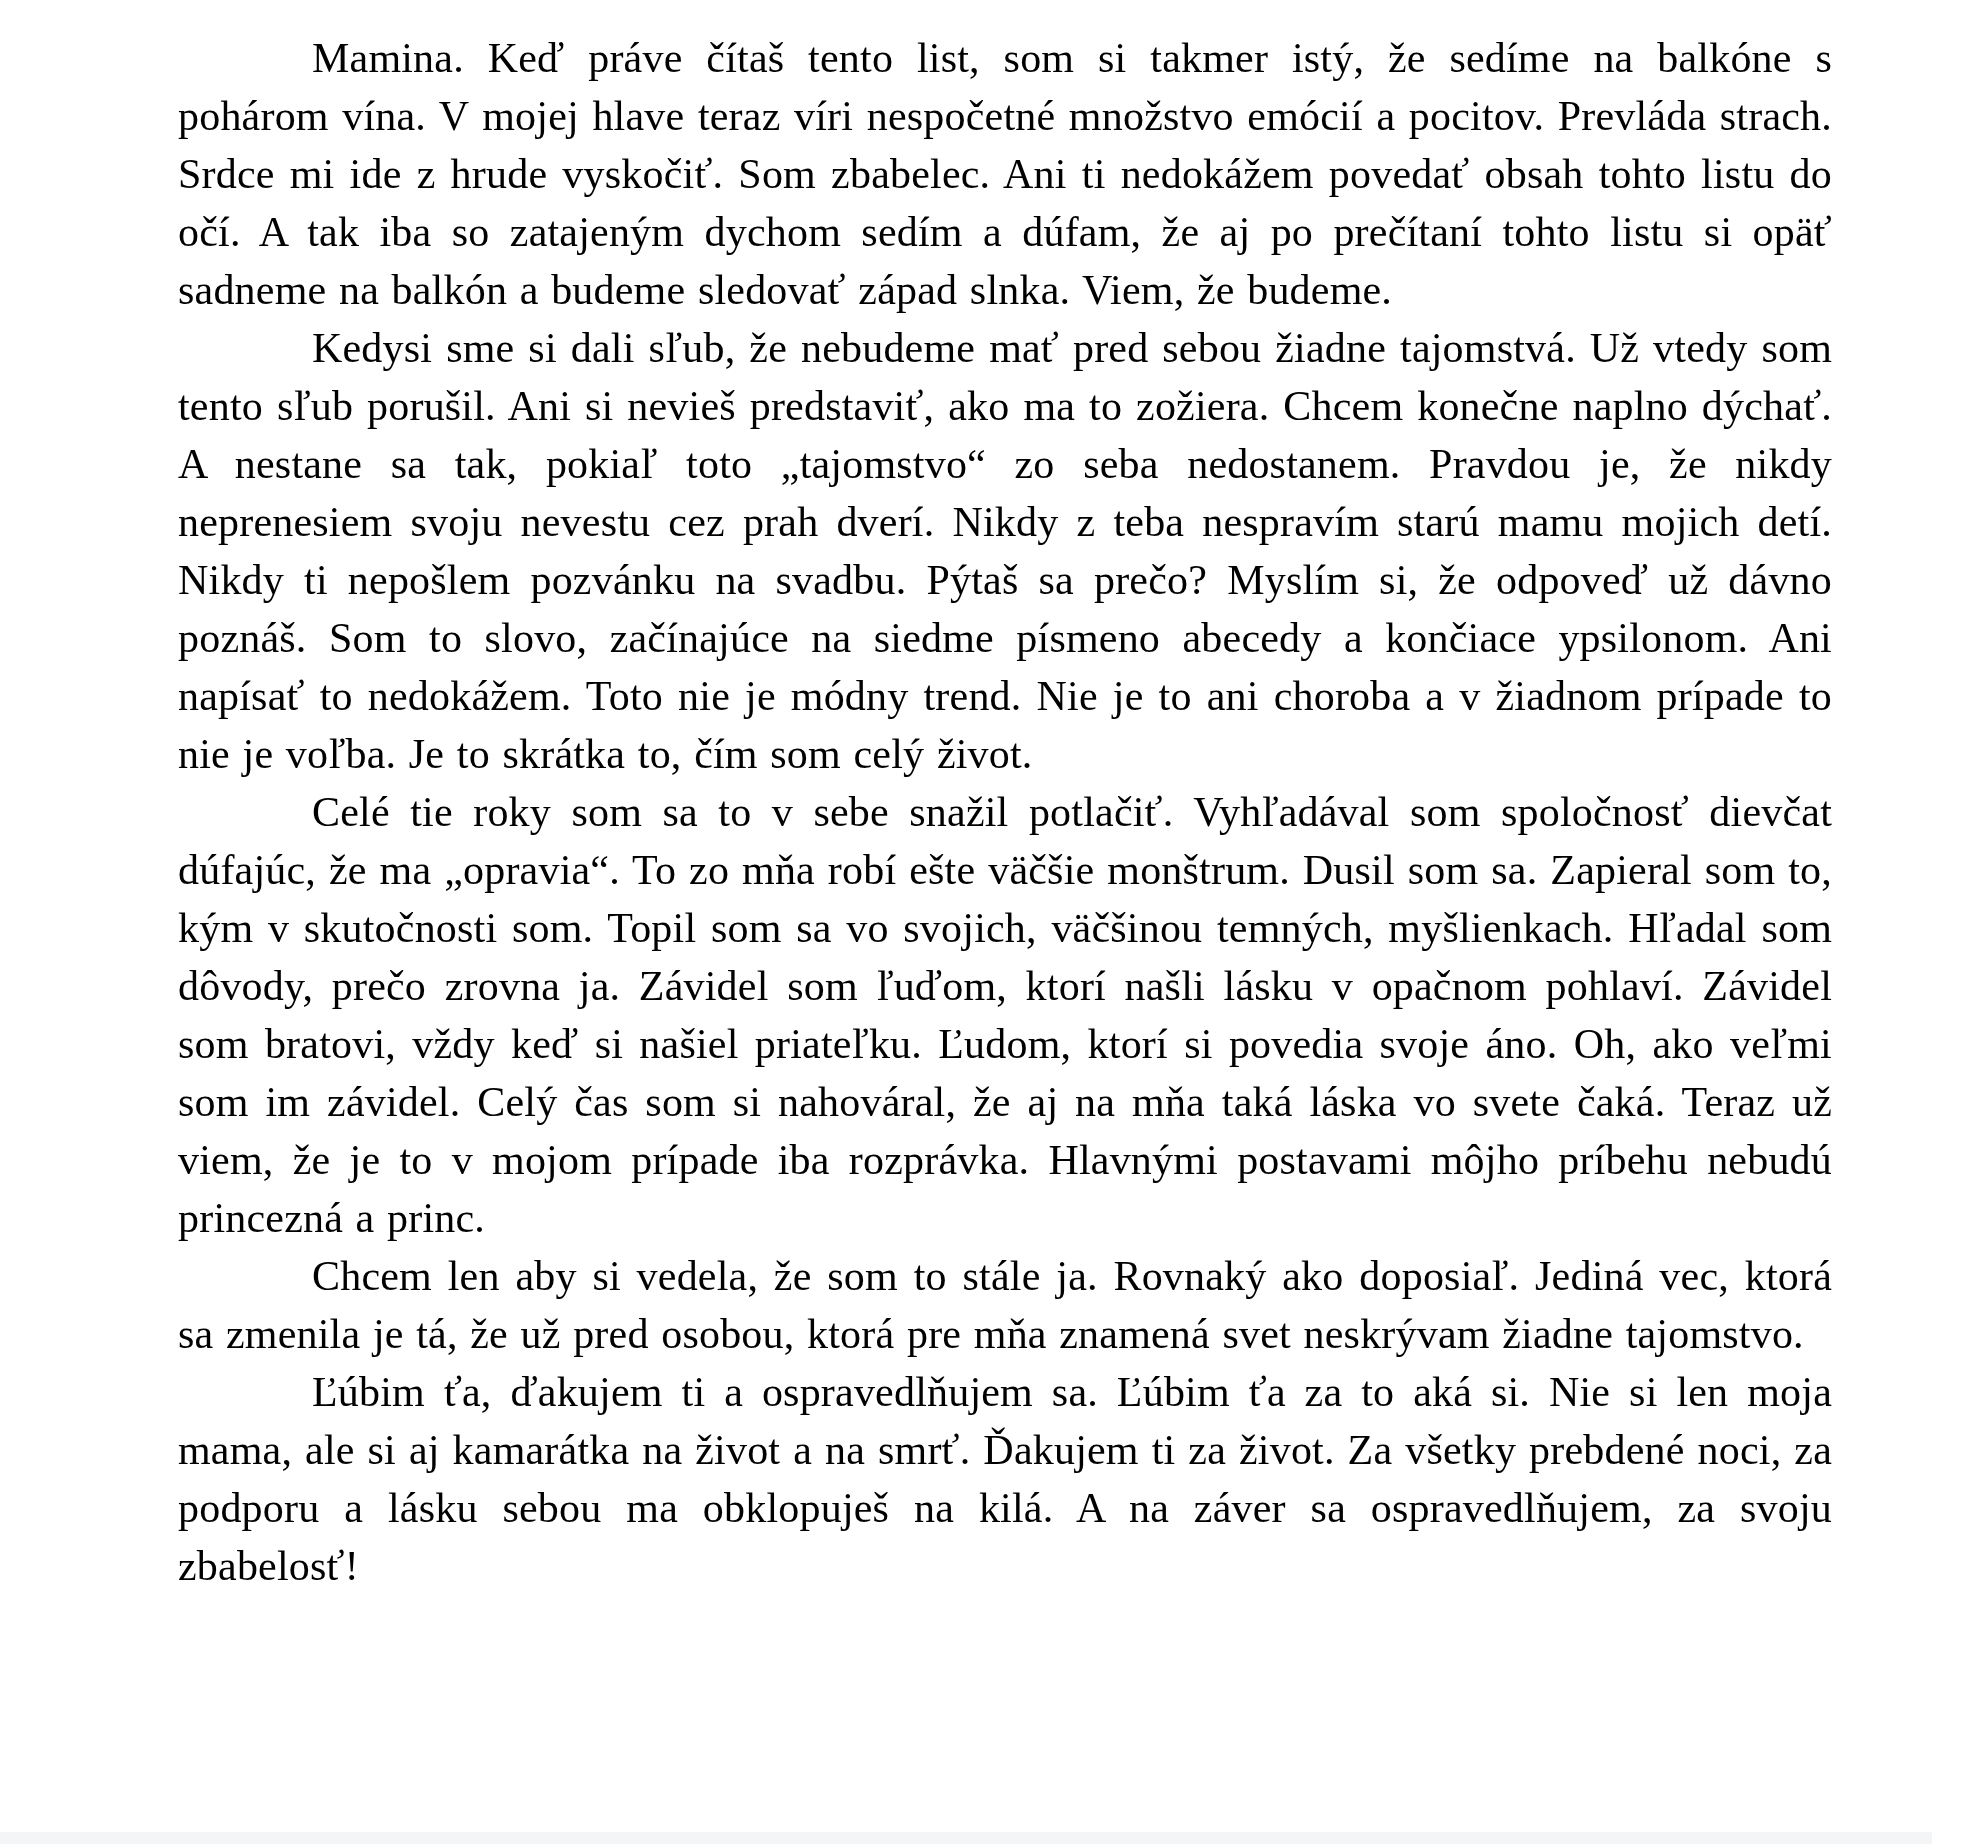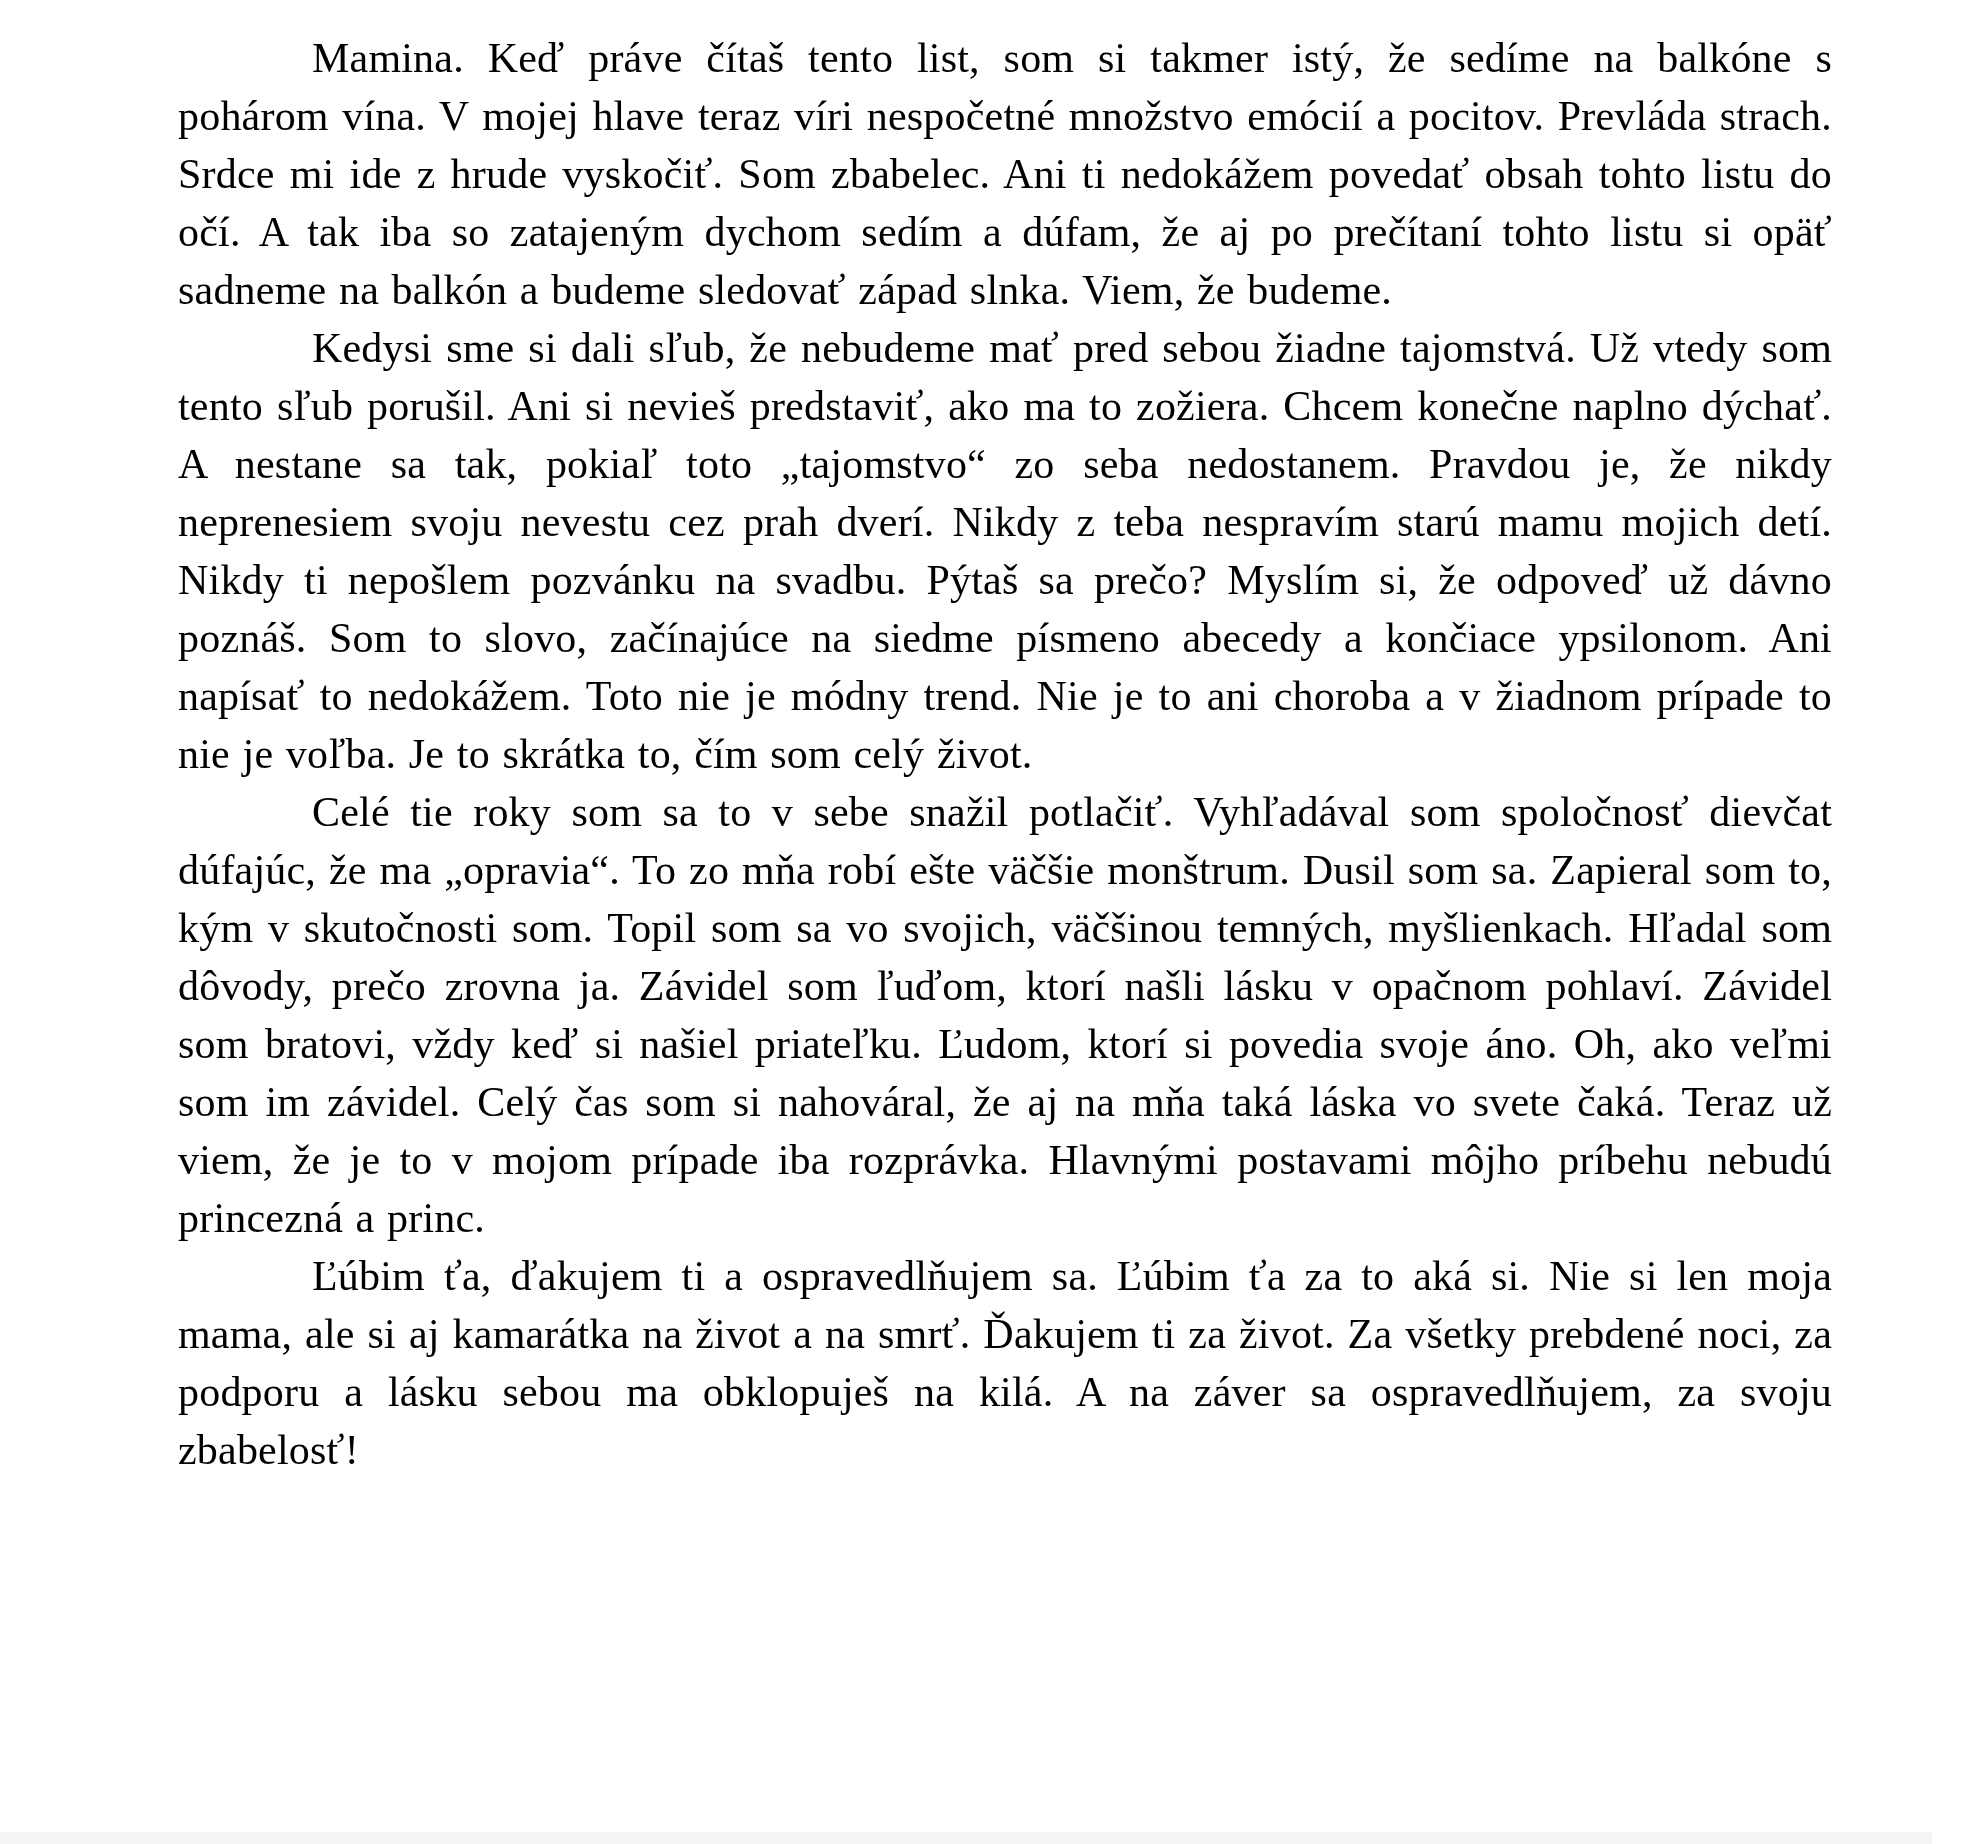--- a/index.html
+++ b/index.html
@@ -49,17 +49,18 @@
   }
 </style>
 </head>
 <body>
 
 <div class="page">
   <div class="letter-body">
     <p class="para">Mamina. Keď práve čítaš tento list, som si takmer istý, že sedíme na balkóne s pohárom vína. V mojej hlave teraz víri nespočetné množstvo emócií a pocitov. Prevláda strach. Srdce mi ide z hrude vyskočiť. Som zbabelec. Ani ti nedokážem povedať obsah tohto listu do očí. A tak iba so zatajeným dychom sedím a dúfam, že aj po prečítaní tohto listu si opäť sadneme na balkón a budeme sledovať západ slnka. Viem, že budeme.</p>
     <p class="para">Kedysi sme si dali sľub, že nebudeme mať pred sebou žiadne tajomstvá. Už vtedy som tento sľub porušil. Ani si nevieš predstaviť, ako ma to zožiera. Chcem konečne naplno dýchať. A nestane sa tak, pokiaľ toto „tajomstvo“ zo seba nedostanem. Pravdou je, že nikdy neprenesiem svoju nevestu cez prah dverí. Nikdy z teba nespravím starú mamu mojich detí. Nikdy ti nepošlem pozvánku na svadbu. Pýtaš sa prečo? Myslím si, že odpoveď už dávno poznáš. Som to slovo, začínajúce na siedme písmeno abecedy a končiace ypsilonom. Ani napísať to nedokážem. Toto nie je módny trend. Nie je to ani choroba a v žiadnom prípade to nie je voľba. Je to skrátka to, čím som celý život.</p>
     <p class="para">Celé tie roky som sa to v sebe snažil potlačiť. Vyhľadával som spoločnosť dievčat dúfajúc, že ma „opravia“. To zo mňa robí ešte väčšie monštrum. Dusil som sa. Zapieral som to, kým v skutočnosti som. Topil som sa vo svojich, väčšinou temných, myšlienkach. Hľadal som dôvody, prečo zrovna ja. Závidel som ľuďom, ktorí našli lásku v opačnom pohlaví. Závidel som bratovi, vždy keď si našiel priateľku. Ľudom, ktorí si povedia svoje áno. Oh, ako veľmi som im závidel. Celý čas som si nahováral, že aj na mňa taká láska vo svete čaká. Teraz už viem, že je to v mojom prípade iba rozprávka. Hlavnými postavami môjho príbehu nebudú princezná a princ.</p>
+    <p class="para">Chcem len aby si vedela, že som to stále ja. Rovnaký ako doposiaľ. Jediná vec, ktorá sa zmenila je tá, že už pred osobou, ktorá pre mňa znamená svet neskrývam žiadne tajomstvo.</p>
     <p class="para">Ľúbim ťa, ďakujem ti a ospravedlňujem sa. Ľúbim ťa za to aká si. Nie si len moja mama, ale si aj kamarátka na život a na smrť. Ďakujem ti za život. Za všetky prebdené noci, za podporu a lásku sebou ma obklopuješ na kilá. A na záver sa ospravedlňujem, za svoju zbabelosť!</p>
   </div>
   <div class="bottom-strip"></div>
 </div>
 
 
 </body></html>

